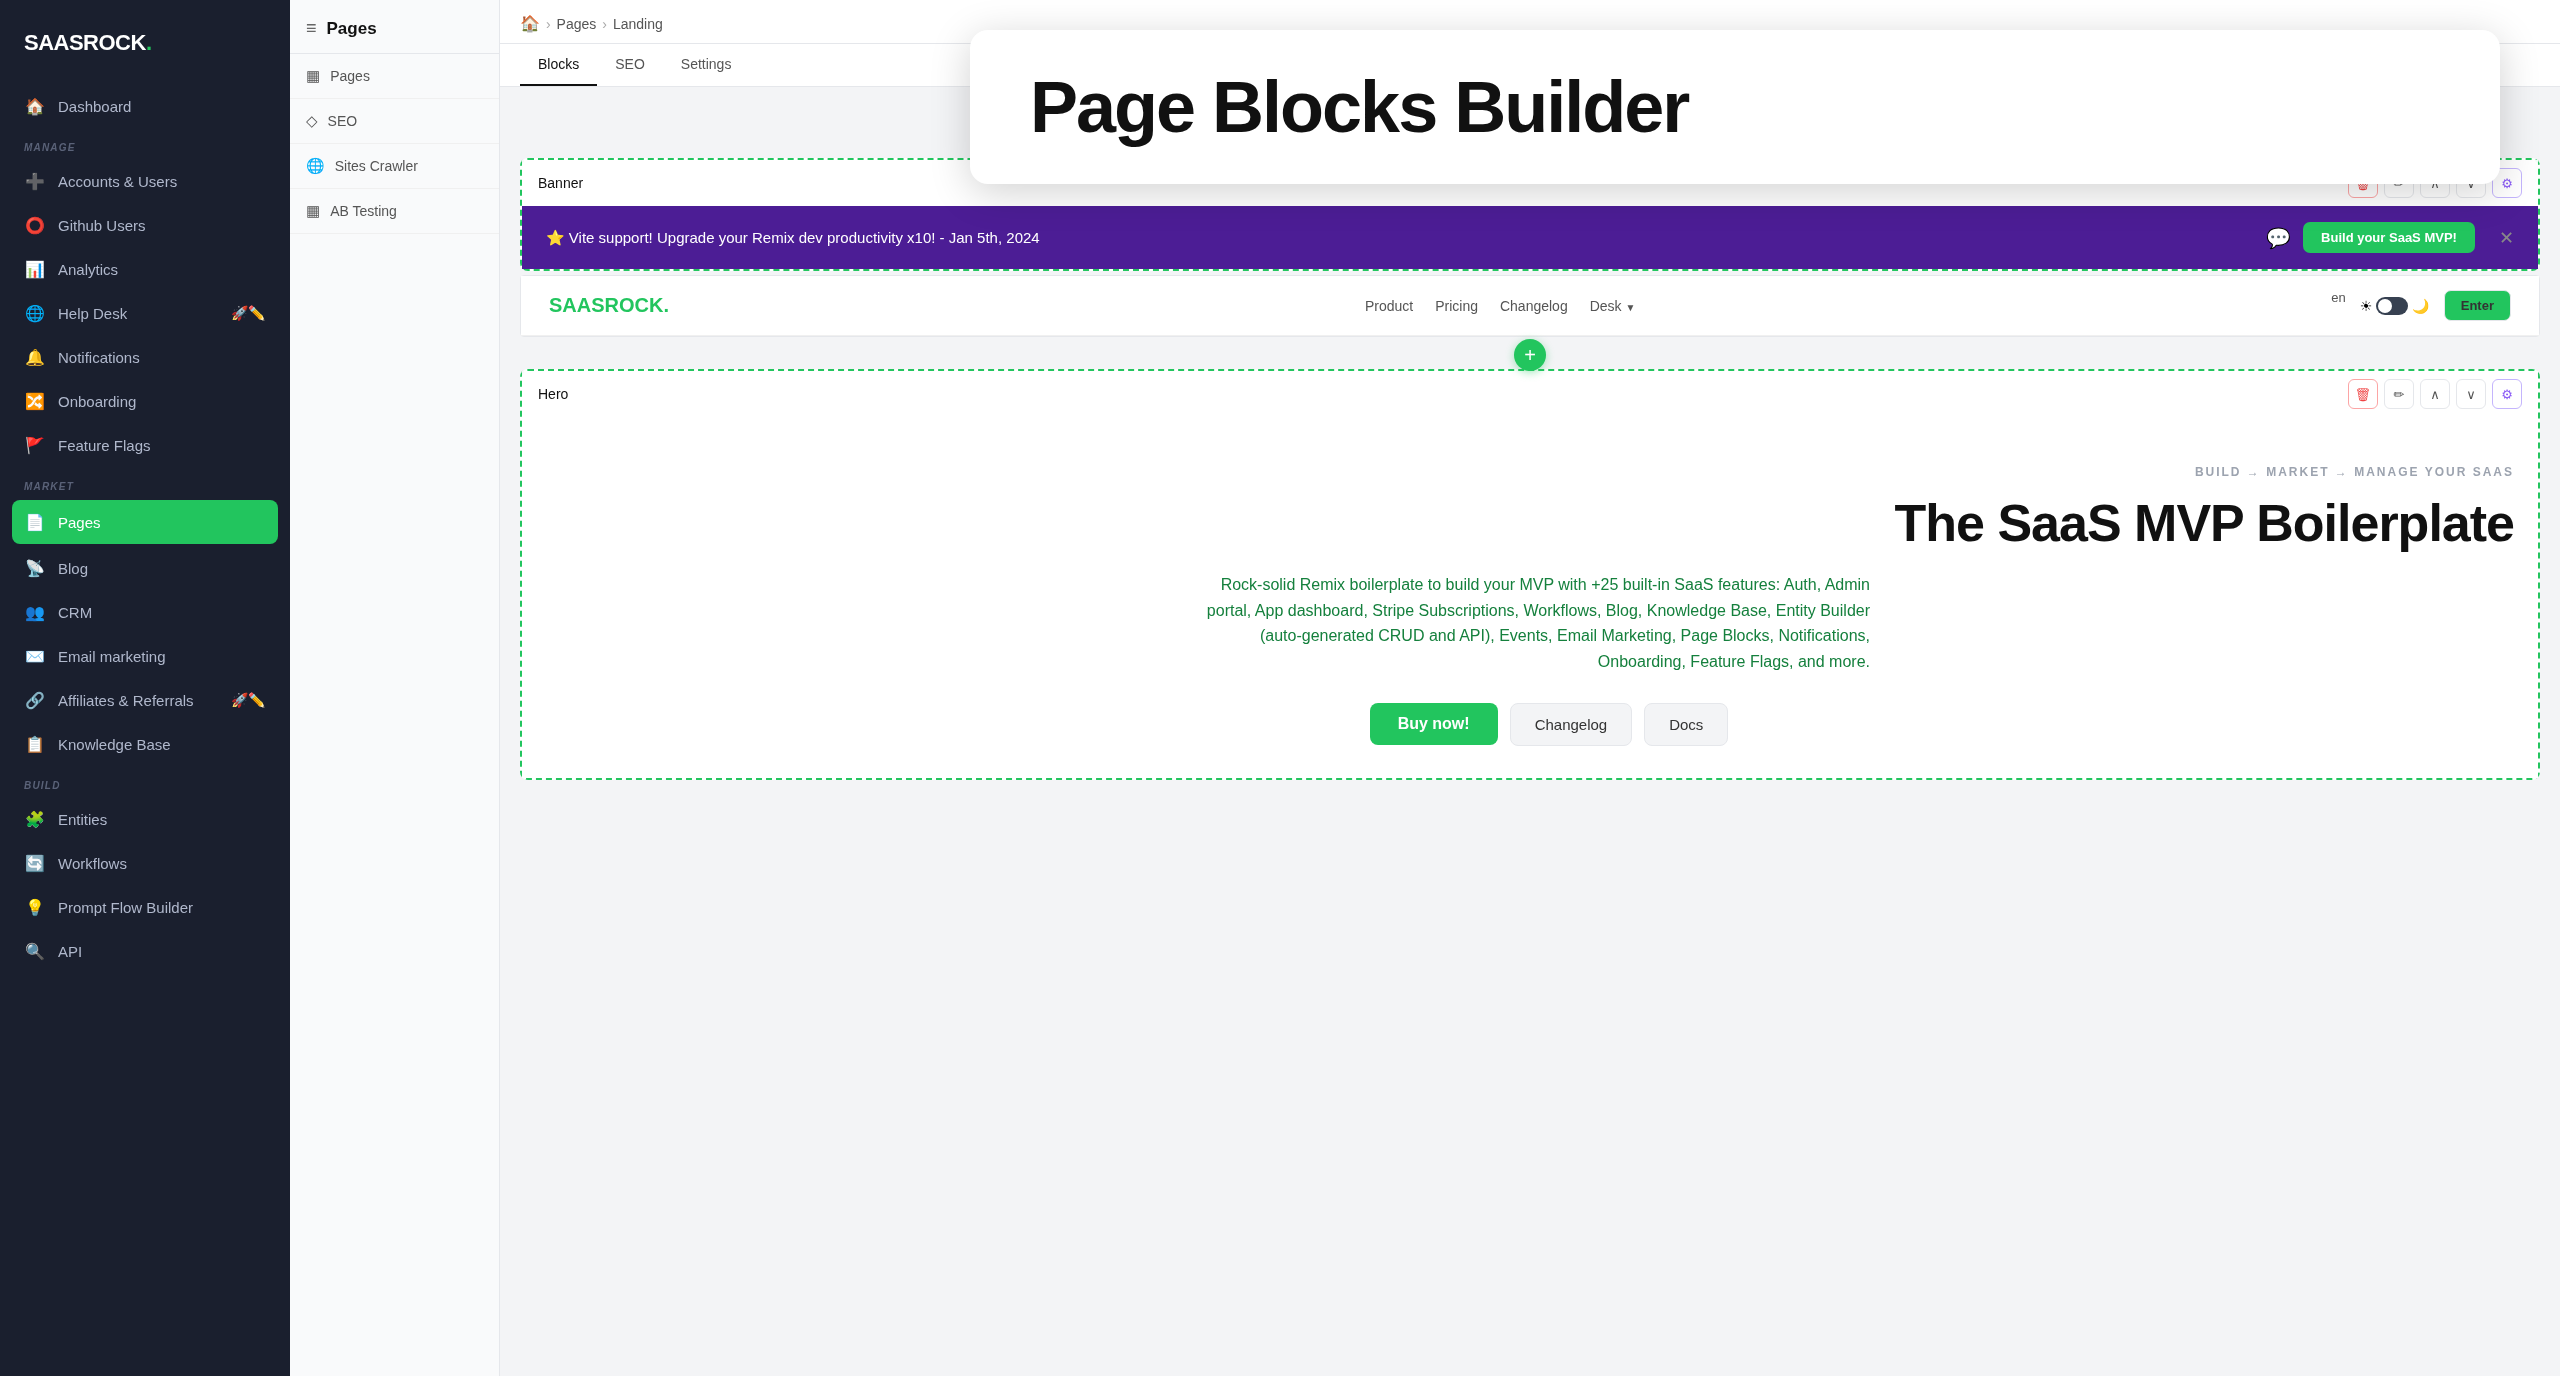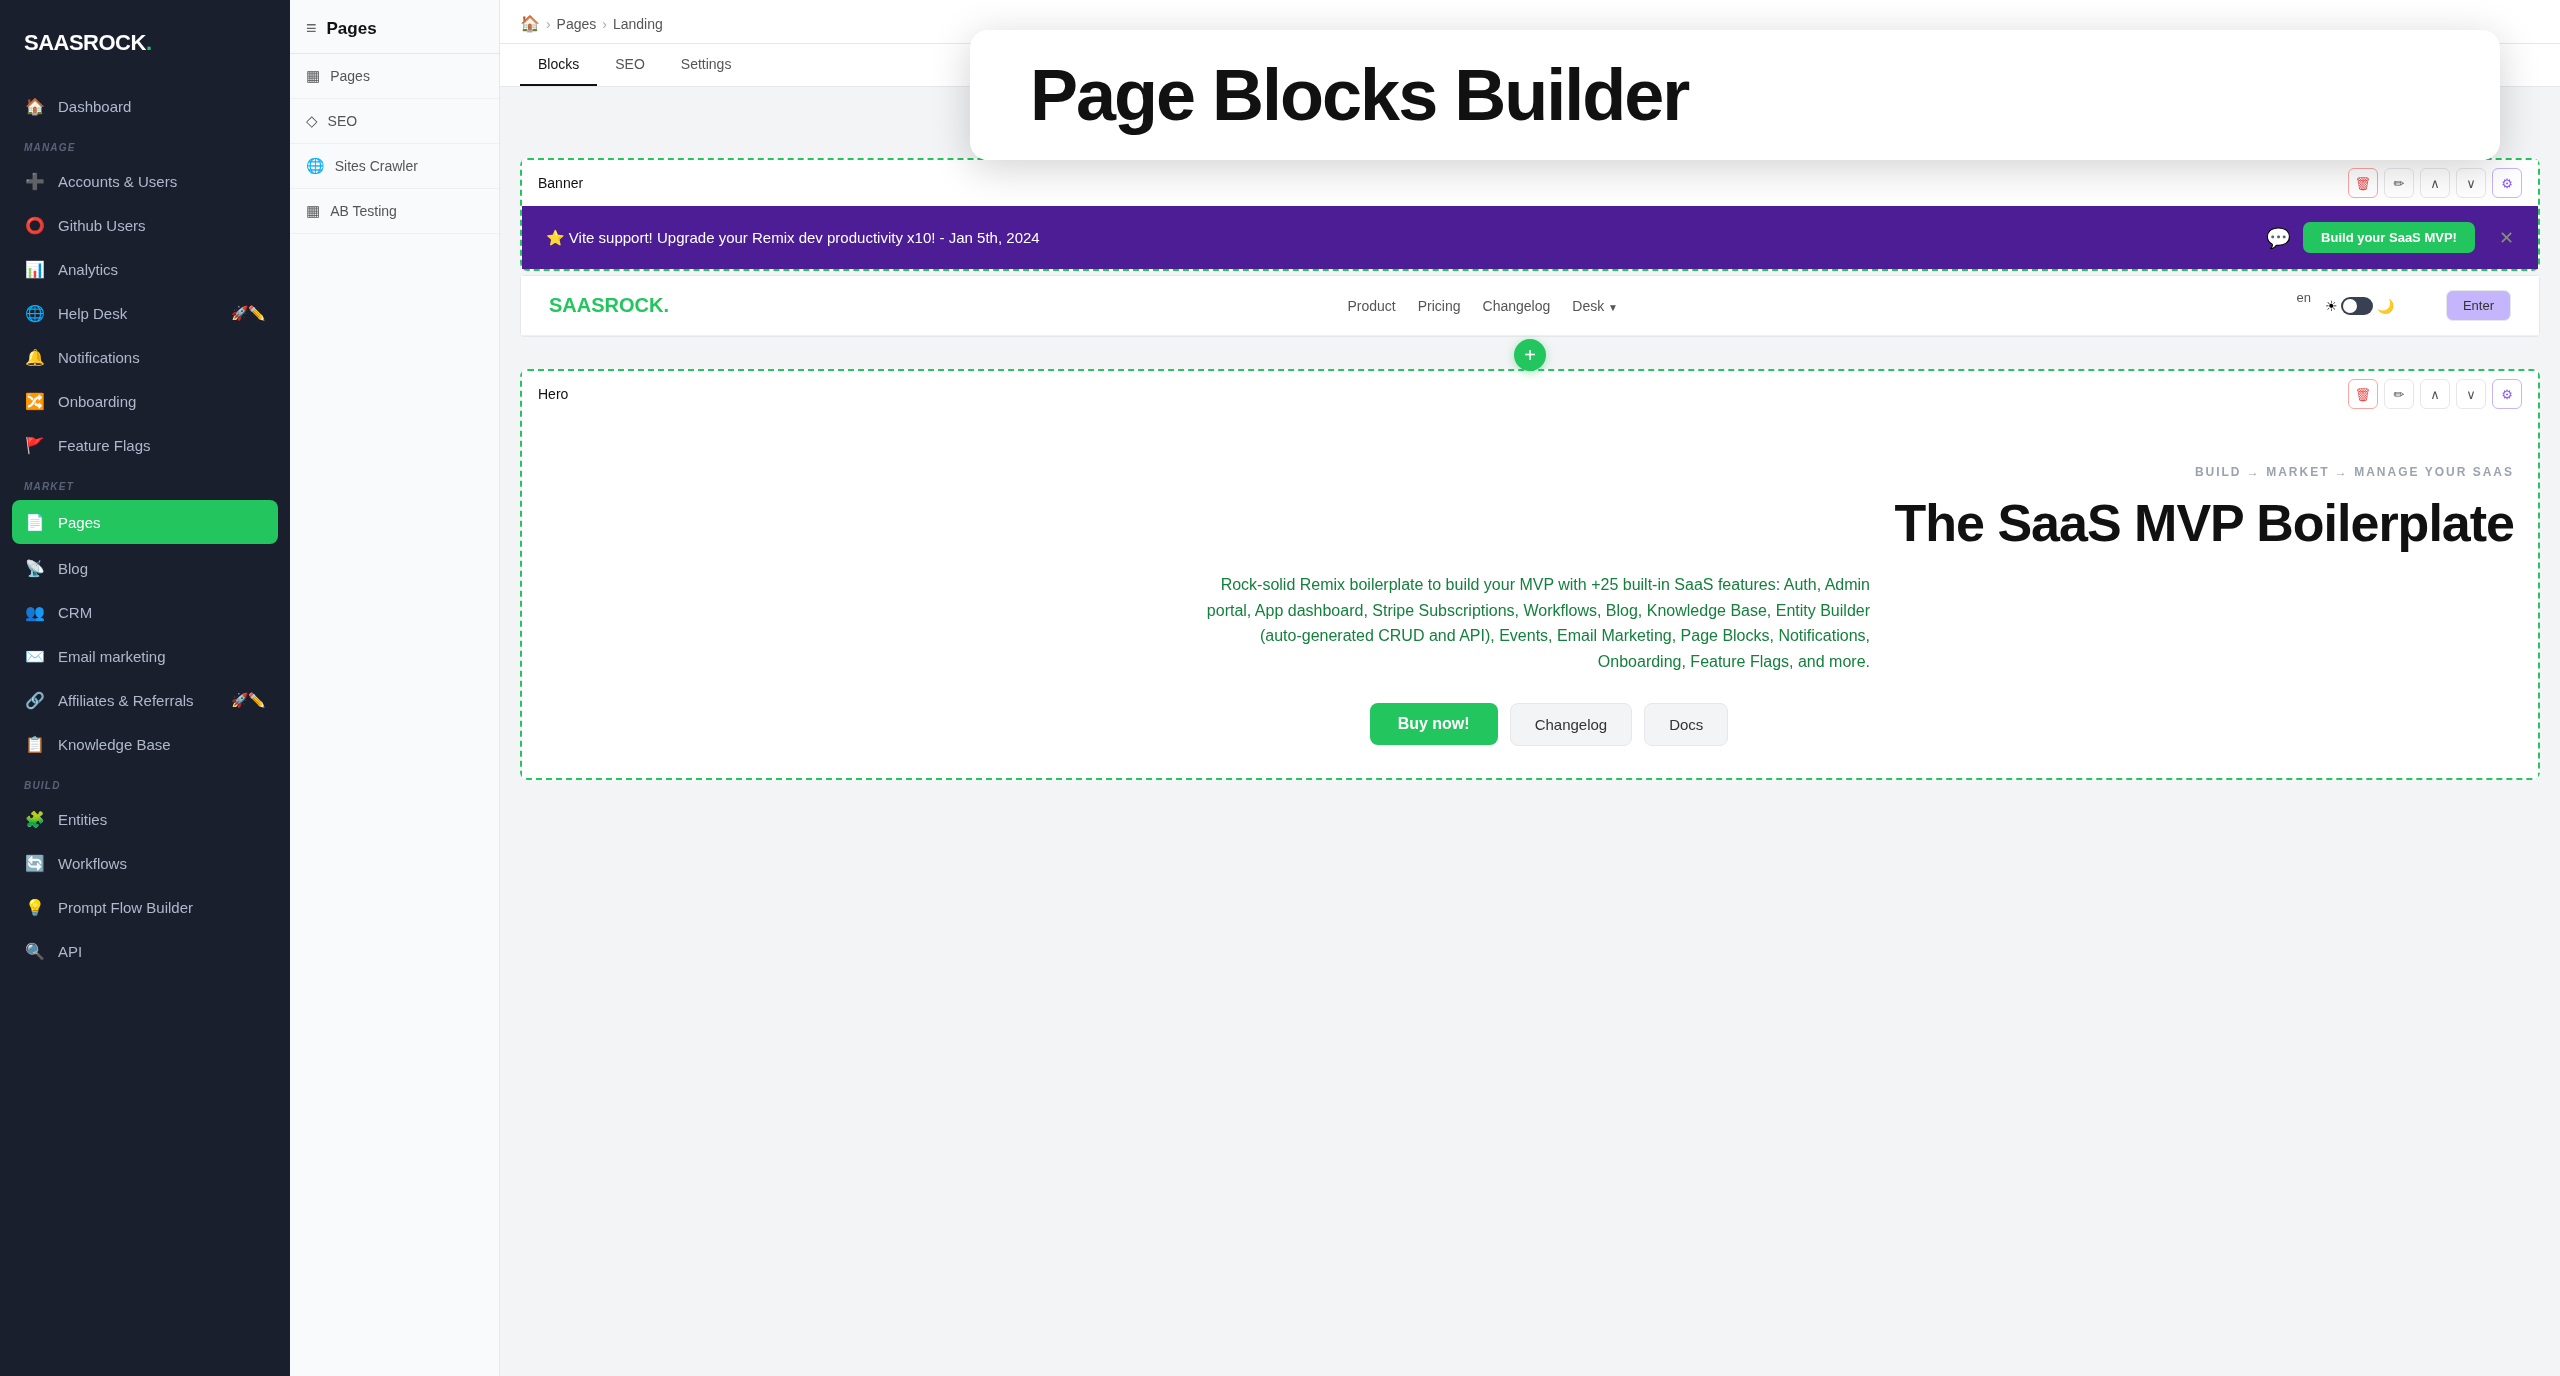--- a/index.html
+++ b/index.html
@@ -64,21 +64,21 @@
     }
 
     
     .page-blocks-header {
       position: absolute;
       top: 30px;
       left: 680px;
       right: 60px;
       background: #fff;
       border-radius: 18px;
-      padding: 24px 60px;
+      padding: 36px 60px;
       z-index: 100;
       box-shadow: 0 8px 40px rgba(0,0,0,0.18);
     }
     .page-blocks-header h1 {
       font-size: 72px;
       font-weight: 900;
       color: #111;
       letter-spacing: -2px;
     }
 
@@ -279,29 +279,28 @@
       display: flex; align-items: center; gap: 4px; font-size: 14px;
     }
     .nav-right .toggle-switch {
       width: 32px; height: 18px; background: #374151; border-radius: 9px; position: relative; cursor: pointer;
     }
     .nav-right .toggle-knob {
       width: 14px; height: 14px; background: #fff; border-radius: 50%;
       position: absolute; top: 2px; left: 2px;
     }
     .nav-enter-btn {
-      background: #c4b5fd;
+      background: #22c55e;
       color: #333;
       border: 1px solid #e5e7eb;
       padding: 7px 16px;
       border-radius: 7px;
       font-size: 13px;
-      font-weight: 400;
-      cursor: pointer;
-      margin-left: 37px;
+      font-weight: 700;
+      cursor: pointer;
     }
 
     
     .add-block-btn {
       display: flex;
       align-items: center;
       justify-content: center;
       margin: -2px auto;
       z-index: 10;
       position: relative;

